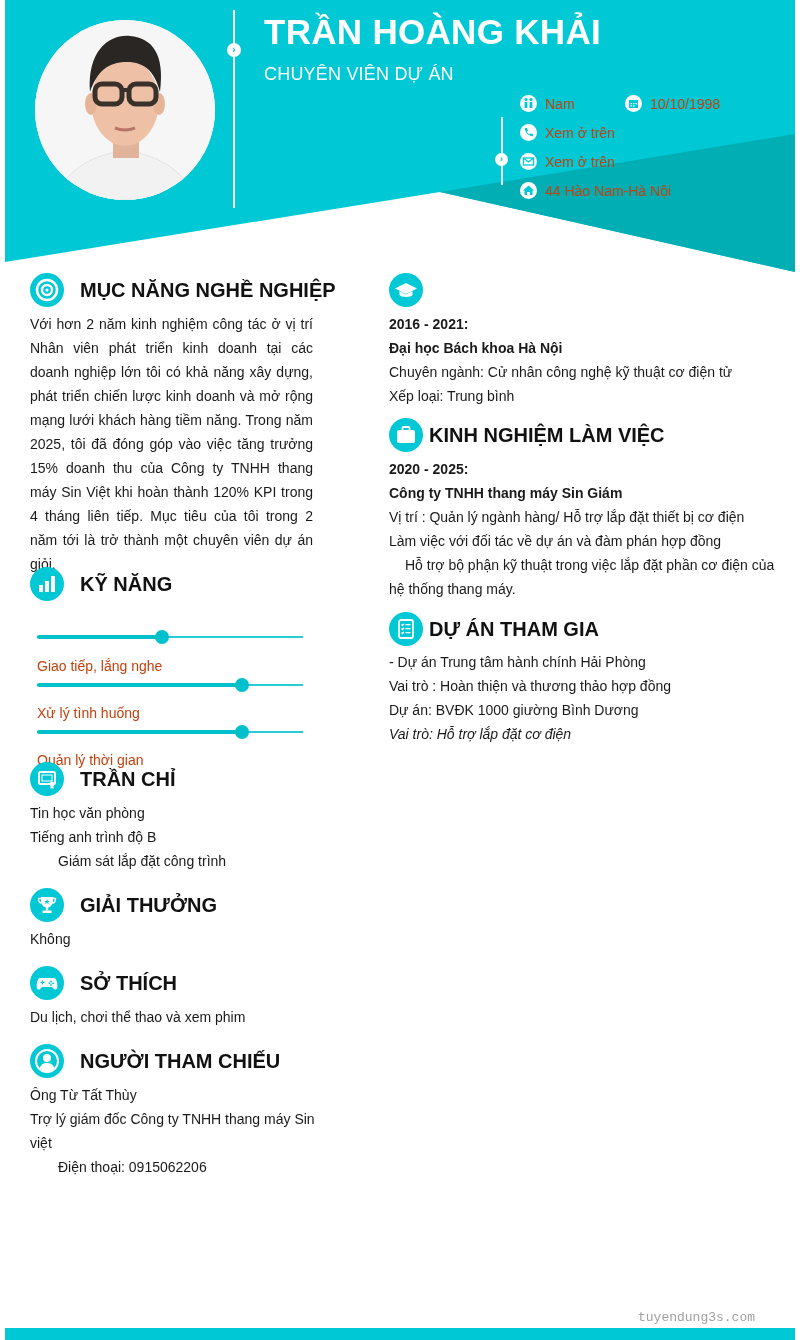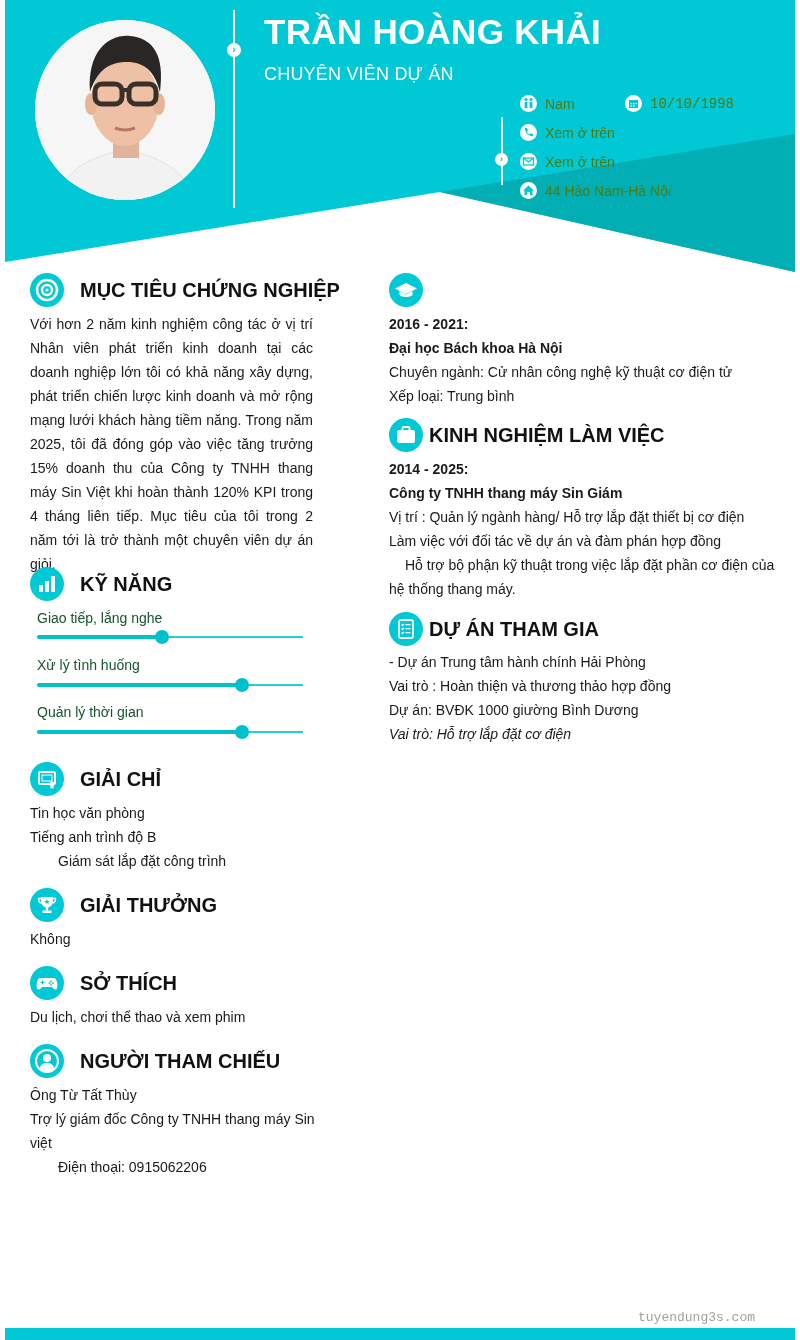--- a/index.html
+++ b/index.html
@@ -10,30 +10,30 @@
   .avatar { position:absolute; left:35px; top:20px; width:180px; height:180px; border-radius:50%;
             background:#fff; overflow:hidden; }
   .vline { position:absolute; left:233px; top:10px; width:2px; height:198px; background:#fff; }
   .vdot { position:absolute; left:227px; top:43px; width:14px; height:14px; border-radius:50%; background:#fff;
           color:#00c8d4; font-size:10px; font-weight:bold; text-align:center; line-height:14px; }
   .name { position:absolute; left:264px; top:12px; font-size:35px; font-weight:bold; color:#fff; letter-spacing:0.3px; }
   .jobtitle { position:absolute; left:264px; top:64px; font-size:18px; color:#fff; letter-spacing:0.2px; }
   .info-vline { position:absolute; left:501px; top:117px; width:2px; height:68px; background:#fff; opacity:0.9; }
   .info-vdot { position:absolute; left:495px; top:153px; width:13px; height:13px; border-radius:50%; background:#fff;
                color:#00c8d4; font-size:9px; font-weight:bold; text-align:center; line-height:13px; }
-  .info { position:absolute; display:flex; align-items:center; color:#4d7c0f; font-size:14px; }
+  .info { position:absolute; display:flex; align-items:center; color:#c2410c; font-size:14px; }
   .info .ic { width:17px; height:17px; border-radius:50%; background:#fff; margin-right:8px; position:relative; }
   .section-h { position:absolute; display:flex; align-items:center; }
   .section-h .circ { width:34px; height:34px; border-radius:50%; background:#00c8d4; position:relative; flex:none; }
   .section-h .t { font-size:20px; font-weight:bold; color:#111; margin-left:16px; }
   .section-h.right .t { margin-left:6px; }
   .para { position:absolute; font-size:14px; line-height:24px; color:#1a1a1a; }
   .just { text-align:justify; }
   .bold { font-weight:bold; }
-  .skill-label { position:absolute; left:37px; font-size:14px; color:#14532d; }
+  .skill-label { position:absolute; left:37px; font-size:14px; color:#c2410c;margin-top:48px; }
   .track { position:absolute; left:37px; width:266px; height:2px; background:#28cbd6; }
   .track .fill { position:absolute; left:0; top:-1px; height:4px; background:#00c0cc; border-radius:2px; }
   .track .knob { position:absolute; top:-6px; width:14px; height:14px; border-radius:50%; background:#00c0cc; margin-left:-7px; }
   .footer-text { position:absolute; left:638px; top:1310px; font-family:"Liberation Mono", "DejaVu Sans Mono", monospace;
                  font-size:13px; color:#a0a0a0; }
   .footer-bar { position:absolute; left:5px; top:1328px; width:790px; height:12px; background:#00c8d4; }
   svg { display:block; }
 </style>
 </head>
 <body>
@@ -80,21 +80,21 @@
     <span class="ic">
       <svg width="17" height="17" viewBox="0 0 17 17">
           <circle cx="6" cy="4.5" r="1.6" fill="#00c8d4"></circle>
           <circle cx="11" cy="4.5" r="1.6" fill="#00c8d4"></circle>
           <rect x="4.6" y="7" width="2.8" height="6" fill="#00c8d4"></rect>
           <rect x="9.6" y="7" width="2.8" height="6" fill="#00c8d4"></rect>
         </svg>
     </span>
     <span>Nam</span>
   </div>
-  <div class="info" style="left:625px; top:95px;font-family:Liberation Mono, monospace;">
+  <div class="info" style="left:625px; top:95px;">
     <span class="ic">
       <svg width="17" height="17" viewBox="0 0 17 17">
           <rect x="4" y="5" width="9" height="8" fill="#00c8d4"></rect>
           <rect x="5.5" y="8" width="1.5" height="1.2" fill="#fff"></rect>
           <rect x="8" y="8" width="1.5" height="1.2" fill="#fff"></rect>
           <rect x="10.5" y="8" width="1.5" height="1.2" fill="#fff"></rect>
           <rect x="5.5" y="10.3" width="1.5" height="1.2" fill="#fff"></rect>
           <rect x="8" y="10.3" width="1.5" height="1.2" fill="#fff"></rect>
         </svg>
     </span>
@@ -128,21 +128,21 @@
 </div>
 
 <div class="section-h" style="left:30px; top:273px;">
   <span class="circ">
     <svg width="34" height="34" viewBox="0 0 34 34">
         <circle cx="17" cy="17" r="10" fill="none" stroke="#fff" stroke-width="2.6"></circle>
         <circle cx="17" cy="17" r="5" fill="none" stroke="#fff" stroke-width="2.4"></circle>
         <circle cx="17" cy="17" r="1.6" fill="#fff"></circle>
       </svg>
   </span>
-  <span class="t">MỤC TIÊU CHỨNG NGHIỆP</span>
+  <span class="t">MỤC NĂNG NGHỀ NGHIỆP</span>
 </div>
 <div class="para just" style="left:30px; top:312px; width:283px;">Với hơn 2 năm kinh nghiệm công tác ở vị trí Nhân viên phát triển kinh doanh tại các doanh nghiệp lớn tôi có khả năng xây dựng, phát triển chiến lược kinh doanh và mở rộng mạng lưới khách hàng tiềm năng. Trong năm 2025, tôi đã đóng góp vào việc tăng trưởng 15% doanh thu của Công ty TNHH thang máy Sin Việt khi hoàn thành 120% KPI trong 4 tháng liên tiếp. Mục tiêu của tôi trong 2 năm tới là trở thành một chuyên viên dự án giỏi.</div>
 
 <div class="section-h" style="left:30px; top:567px;">
   <span class="circ">
     <svg width="34" height="34" viewBox="0 0 34 34">
         <rect x="9" y="18" width="4" height="7" fill="#fff"></rect>
         <rect x="15" y="14" width="4" height="11" fill="#fff"></rect>
         <rect x="21" y="9" width="4" height="16" fill="#fff"></rect>
       </svg>
@@ -170,21 +170,21 @@
 
 <div class="section-h" style="left:30px; top:762px;">
   <span class="circ">
     <svg width="34" height="34" viewBox="0 0 34 34">
         <rect x="9" y="10" width="16" height="12" rx="1.5" fill="none" stroke="#fff" stroke-width="2"></rect>
         <rect x="12" y="13" width="10" height="6" fill="none" stroke="#fff" stroke-width="1"></rect>
         <circle cx="22" cy="22" r="2.5" fill="#fff"></circle>
         <path d="M20.5,23.5 L20.5,27 L22,26 L23.5,27 L23.5,23.5" fill="#fff"></path>
       </svg>
   </span>
-  <span class="t">GIẢI CHỈ</span>
+  <span class="t">TRẦN CHỈ</span>
 </div>
 <div class="para" style="left:30px; top:801px;">Tin học văn phòng</div>
 <div class="para" style="left:30px; top:825px;">Tiếng anh trình độ B</div>
 <div class="para" style="left:30px; top:849px;margin-left:28px;">Giám sát lắp đặt công trình</div>
 
 <div class="section-h" style="left:30px; top:888px;">
   <span class="circ">
     <svg width="34" height="34" viewBox="0 0 34 34">
         <path d="M11,9 L23,9 L23,13 C23,17 20,19.5 17,19.5 C14,19.5 11,17 11,13 Z" fill="#fff"></path>
         <path d="M11,10.5 L8.5,10.5 C8.5,14 10,15 11.5,15" fill="none" stroke="#fff" stroke-width="1.4"></path>
@@ -244,21 +244,21 @@
 
 <div class="section-h right" style="left:389px; top:418px;">
   <span class="circ">
     <svg width="34" height="34" viewBox="0 0 34 34">
         <rect x="8" y="12" width="18" height="13" rx="2" fill="#fff"></rect>
         <rect x="13.5" y="9" width="7" height="4" rx="1" fill="none" stroke="#fff" stroke-width="1.8"></rect>
       </svg>
   </span>
   <span class="t">KINH NGHIỆM LÀM VIỆC</span>
 </div>
-<div class="para bold" style="left:389px; top:457px;">2014 - 2025:</div>
+<div class="para bold" style="left:389px; top:457px;">2020 - 2025:</div>
 <div class="para bold" style="left:389px; top:481px;">Công ty TNHH thang máy Sin Giám</div>
 <div class="para" style="left:389px; top:505px;">Vị trí : Quản lý ngành hàng/ Hỗ trợ lắp đặt thiết bị cơ điện</div>
 <div class="para" style="left:389px; top:529px;">Làm việc với đối tác về dự án và đàm phán hợp đồng</div>
 <div class="para" style="left:389px; top:553px;margin-left:16px;">Hỗ trợ bộ phận kỹ thuật trong việc lắp đặt phần cơ điện của</div>
 <div class="para" style="left:389px; top:577px;">hệ thống thang máy.</div>
 
 <div class="section-h right" style="left:389px; top:612px;">
   <span class="circ">
     <svg width="34" height="34" viewBox="0 0 34 34">
         <rect x="10" y="8" width="14" height="18" rx="2" fill="none" stroke="#fff" stroke-width="1.8"></rect>

